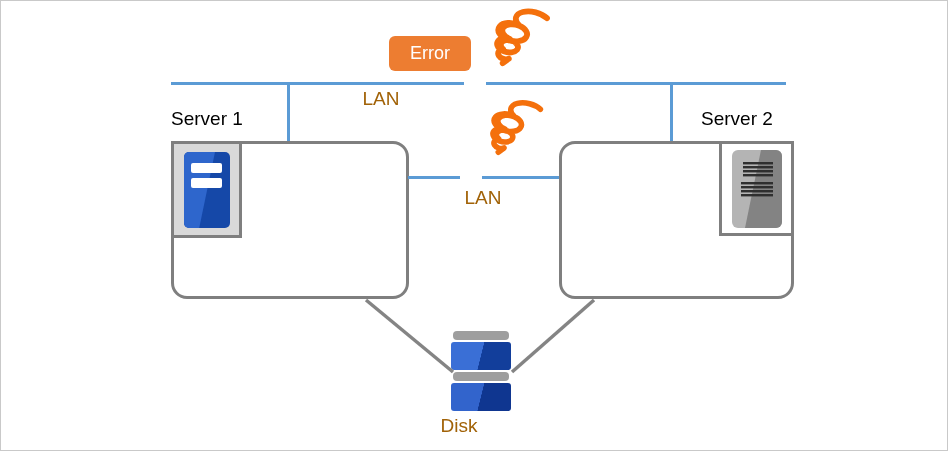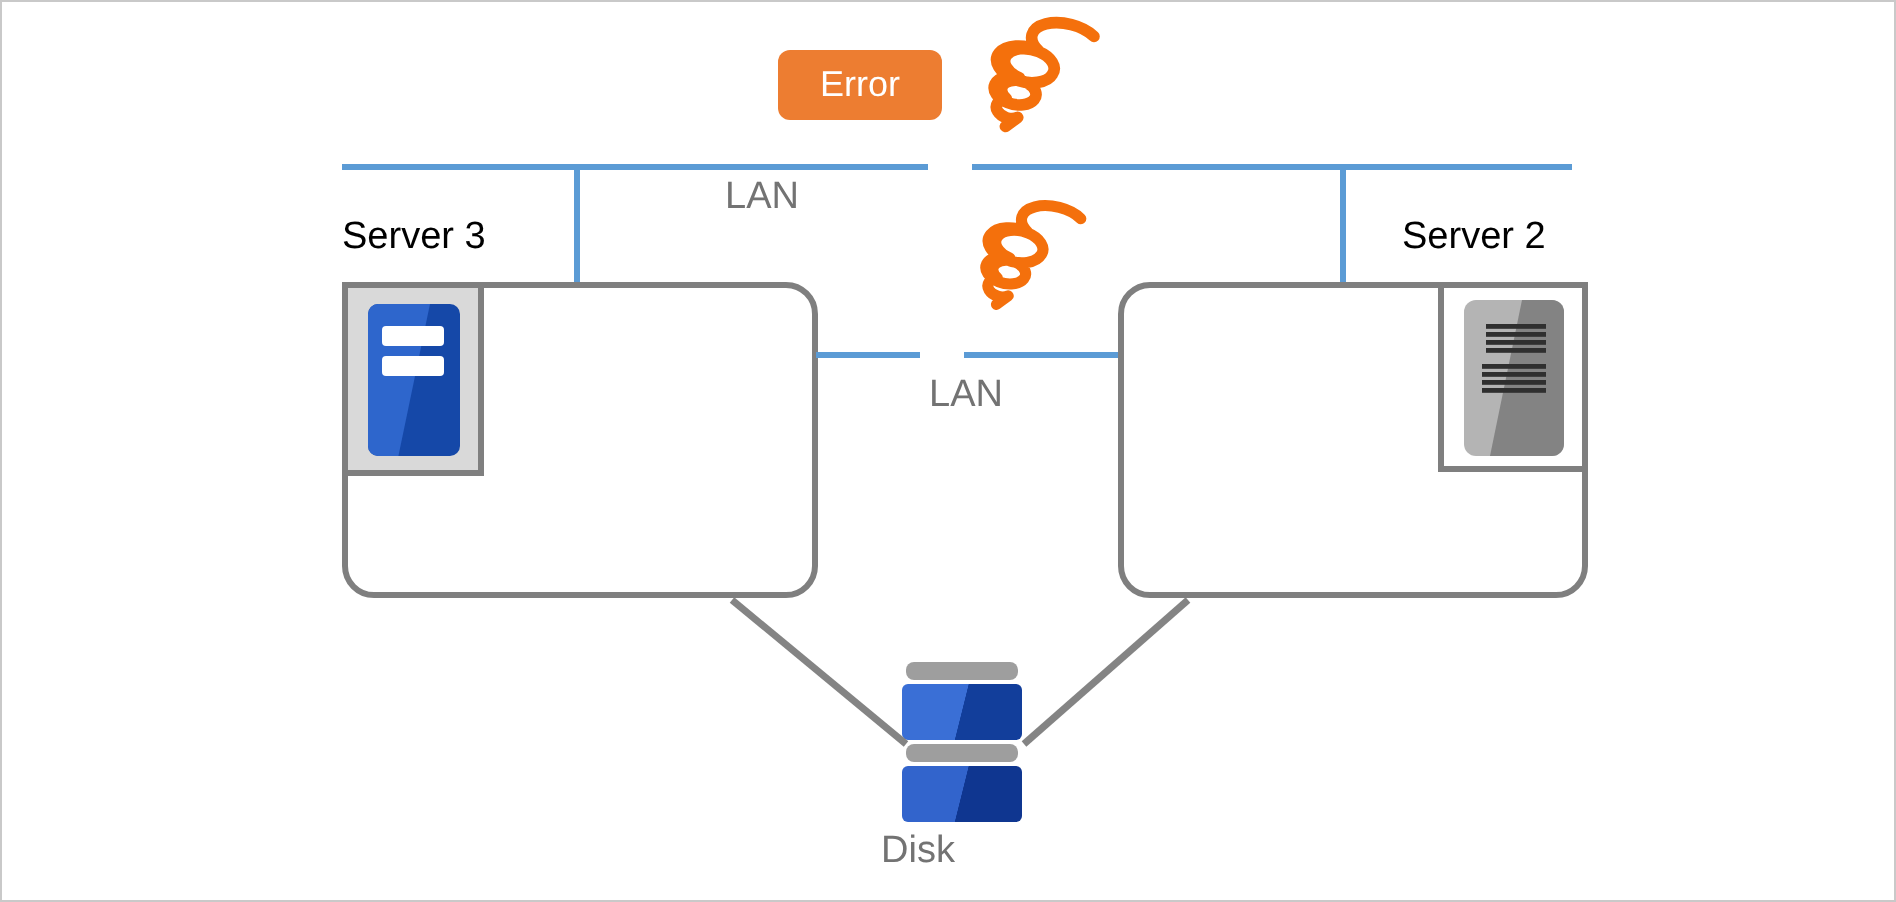--- a/index.html
+++ b/index.html
@@ -5,21 +5,21 @@
   html,body{margin:0;padding:0;background:#fff;font-family:"Liberation Sans","DejaVu Sans",sans-serif;}
   #canvas{position:relative;width:946px;height:449px;background:#ffffff;border:1px solid #c9c9c9;overflow:hidden;}
 
   .hline,.vline{position:absolute;background:#5B9BD5;}
   .hline{height:3px;}
   .vline{width:3px;}
 
   .node-box{position:absolute;border:3px solid #7F7F7F;border-radius:16px;background:#ffffff;box-sizing:border-box;}
 
   .node-label{position:absolute;color:#000;font-size:19px;line-height:22px;white-space:nowrap;}
-  .lan-label{position:absolute;color:#737373;font-size:19px;width:60px;text-align:center;white-space:nowrap;}
+  .lan-label{position:absolute;color:#a16207;font-size:19px;width:60px;text-align:center;white-space:nowrap;}
 
   .badge{position:absolute;background:#ED7D31;color:#fff;border-radius:6px;display:flex;align-items:center;justify-content:center;font-size:18px;}
 
   .icon-frame{position:absolute;border:3px solid #7F7F7F;box-sizing:border-box;display:flex;align-items:center;justify-content:center;z-index:3;}
   .frame-gray{background:#D9D9D9;}
   .frame-white{background:#ffffff;}
 
   .spiral{position:absolute;z-index:4;}
 
   .disk-cap{position:absolute;background:#9E9E9E;border-radius:4px;width:56px;height:9px;}
@@ -34,27 +34,27 @@
 <body>
 
 <div id="canvas">
 
   <div class="hline" style="left:170px;top:81px;width:293px;"></div>
   <div class="hline" style="left:485px;top:81px;width:300px;"></div>
   <div class="vline" style="left:286px;top:81px;height:61px;"></div>
   <div class="vline" style="left:669px;top:81px;height:61px;"></div>
   <div class="lan-label" style="left:350px;top:87px;">LAN</div>
 
-  <div class="badge" style="left:388px;top:24px;width:82px;height:35px;">Error</div>
+  <div class="badge" style="left:388px;top:35px;width:82px;height:35px;">Error</div>
 
   <svg class="spiral" style="left:479px;top:2px;transform:rotate(14deg);" width="68" height="78" viewBox="0 0 70 80">
     <path d="M62 8 A18 10 0 1 0 36 22 A15 9 0 1 0 46 32 A13 8 0 1 0 30 38 A11 7 0 1 0 40 47 A9 6 0 1 0 26 50 A7 5 0 1 0 34 58 L29 64" fill="none" stroke="#F4700C" stroke-width="6" stroke-linecap="round" stroke-linejoin="round"></path>
   </svg>
 
-  <div class="node-label" style="left:170px;top:107px;">Server 3</div>
+  <div class="node-label" style="left:170px;top:107px;">Server 1</div>
   <div class="node-box" style="left:170px;top:140px;width:238px;height:158px;"></div>
   <div class="icon-frame frame-gray" style="left:170px;top:140px;width:71px;height:97px;">
     <svg width="48" height="78" viewBox="0 0 48 78">
       <defs>
           <clipPath id="t1clip">
             <rect x="1" y="1" width="46" height="76" rx="5"></rect>
           </clipPath>
         </defs>
       <rect x="1" y="1" width="46" height="76" rx="5" fill="#1548A8"></rect>
       <path d="M1 78 V1 H32 L16 78 Z" clip-path="url(#t1clip)" fill="#2E66CC"></path>

